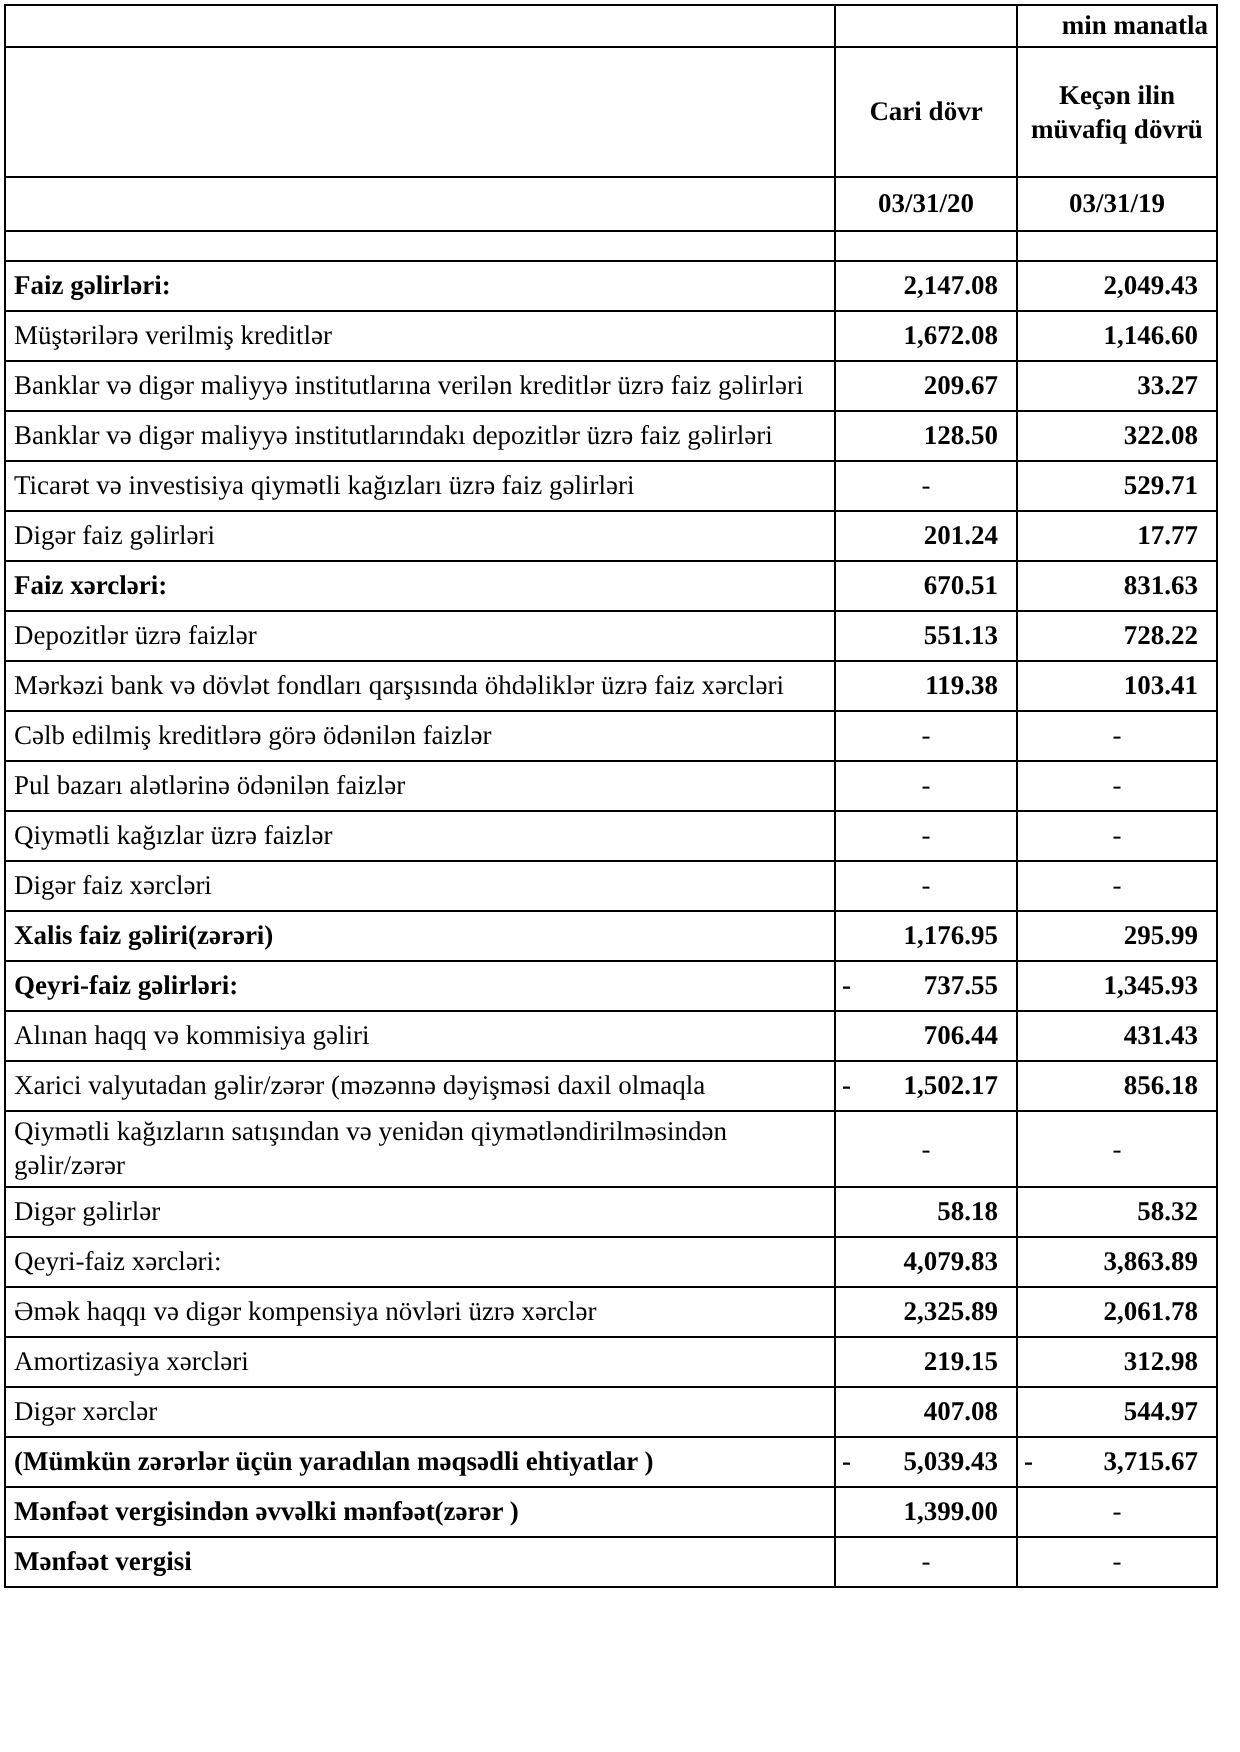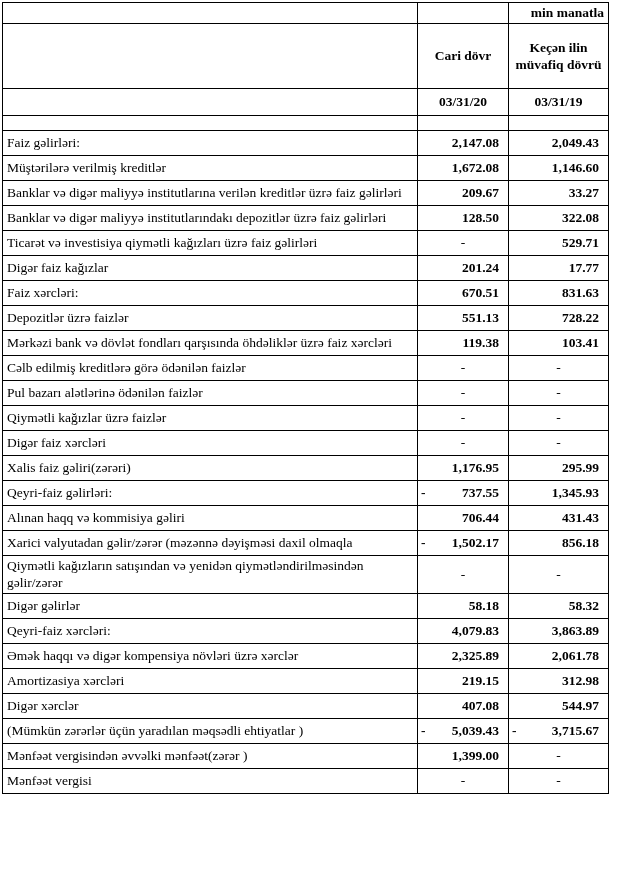--- a/index.html
+++ b/index.html
@@ -23,21 +23,21 @@
   col.c3 { width: 100px; }
   td, th {
     border: 1px solid #000;
     font-size: 13.5px;
     line-height: 1.28;
     padding: 1px 3px;
     vertical-align: middle;
     overflow: hidden;
     font-weight: normal;
   }
-  .b { font-weight: normal; }
+  .b { font-weight: bold; }
   th { font-weight: bold; text-align: center; }
   .lbl { text-align: left; padding-left: 4px; }
   .num { text-align: right; padding-right: 9px; font-weight: bold; }
   .num .minus { float: left; }
   .dash { text-align: center; }
   .unit-cell { text-align: right; font-weight: bold; padding-right: 4px; }
   tr.unit-row td { height: 18px; }
   tr.period-row th, tr.period-row td { height: 62px; }
   tr.date-row th, tr.date-row td { height: 24px; }
   tr.spacer td { height: 14px; padding: 0; }
@@ -95,21 +95,21 @@
           <td class="lbl">Banklar və digər maliyyə institutlarındakı depozitlər üzrə faiz gəlirləri</td>
           <td class="num">128.50</td>
           <td class="num">322.08</td>
         </tr>
         <tr>
           <td class="lbl">Ticarət və investisiya qiymətli kağızları üzrə faiz gəlirləri</td>
           <td class="dash">-</td>
           <td class="num">529.71</td>
         </tr>
         <tr>
-          <td class="lbl">Digər faiz kağızlar</td>
+          <td class="lbl">Digər faiz gəlirləri</td>
           <td class="num">201.24</td>
           <td class="num">17.77</td>
         </tr>
         <tr>
           <td class="lbl b">Faiz xərcləri:</td>
           <td class="num">670.51</td>
           <td class="num">831.63</td>
         </tr>
         <tr>
           <td class="lbl">Depozitlər üzrə faizlər</td>

